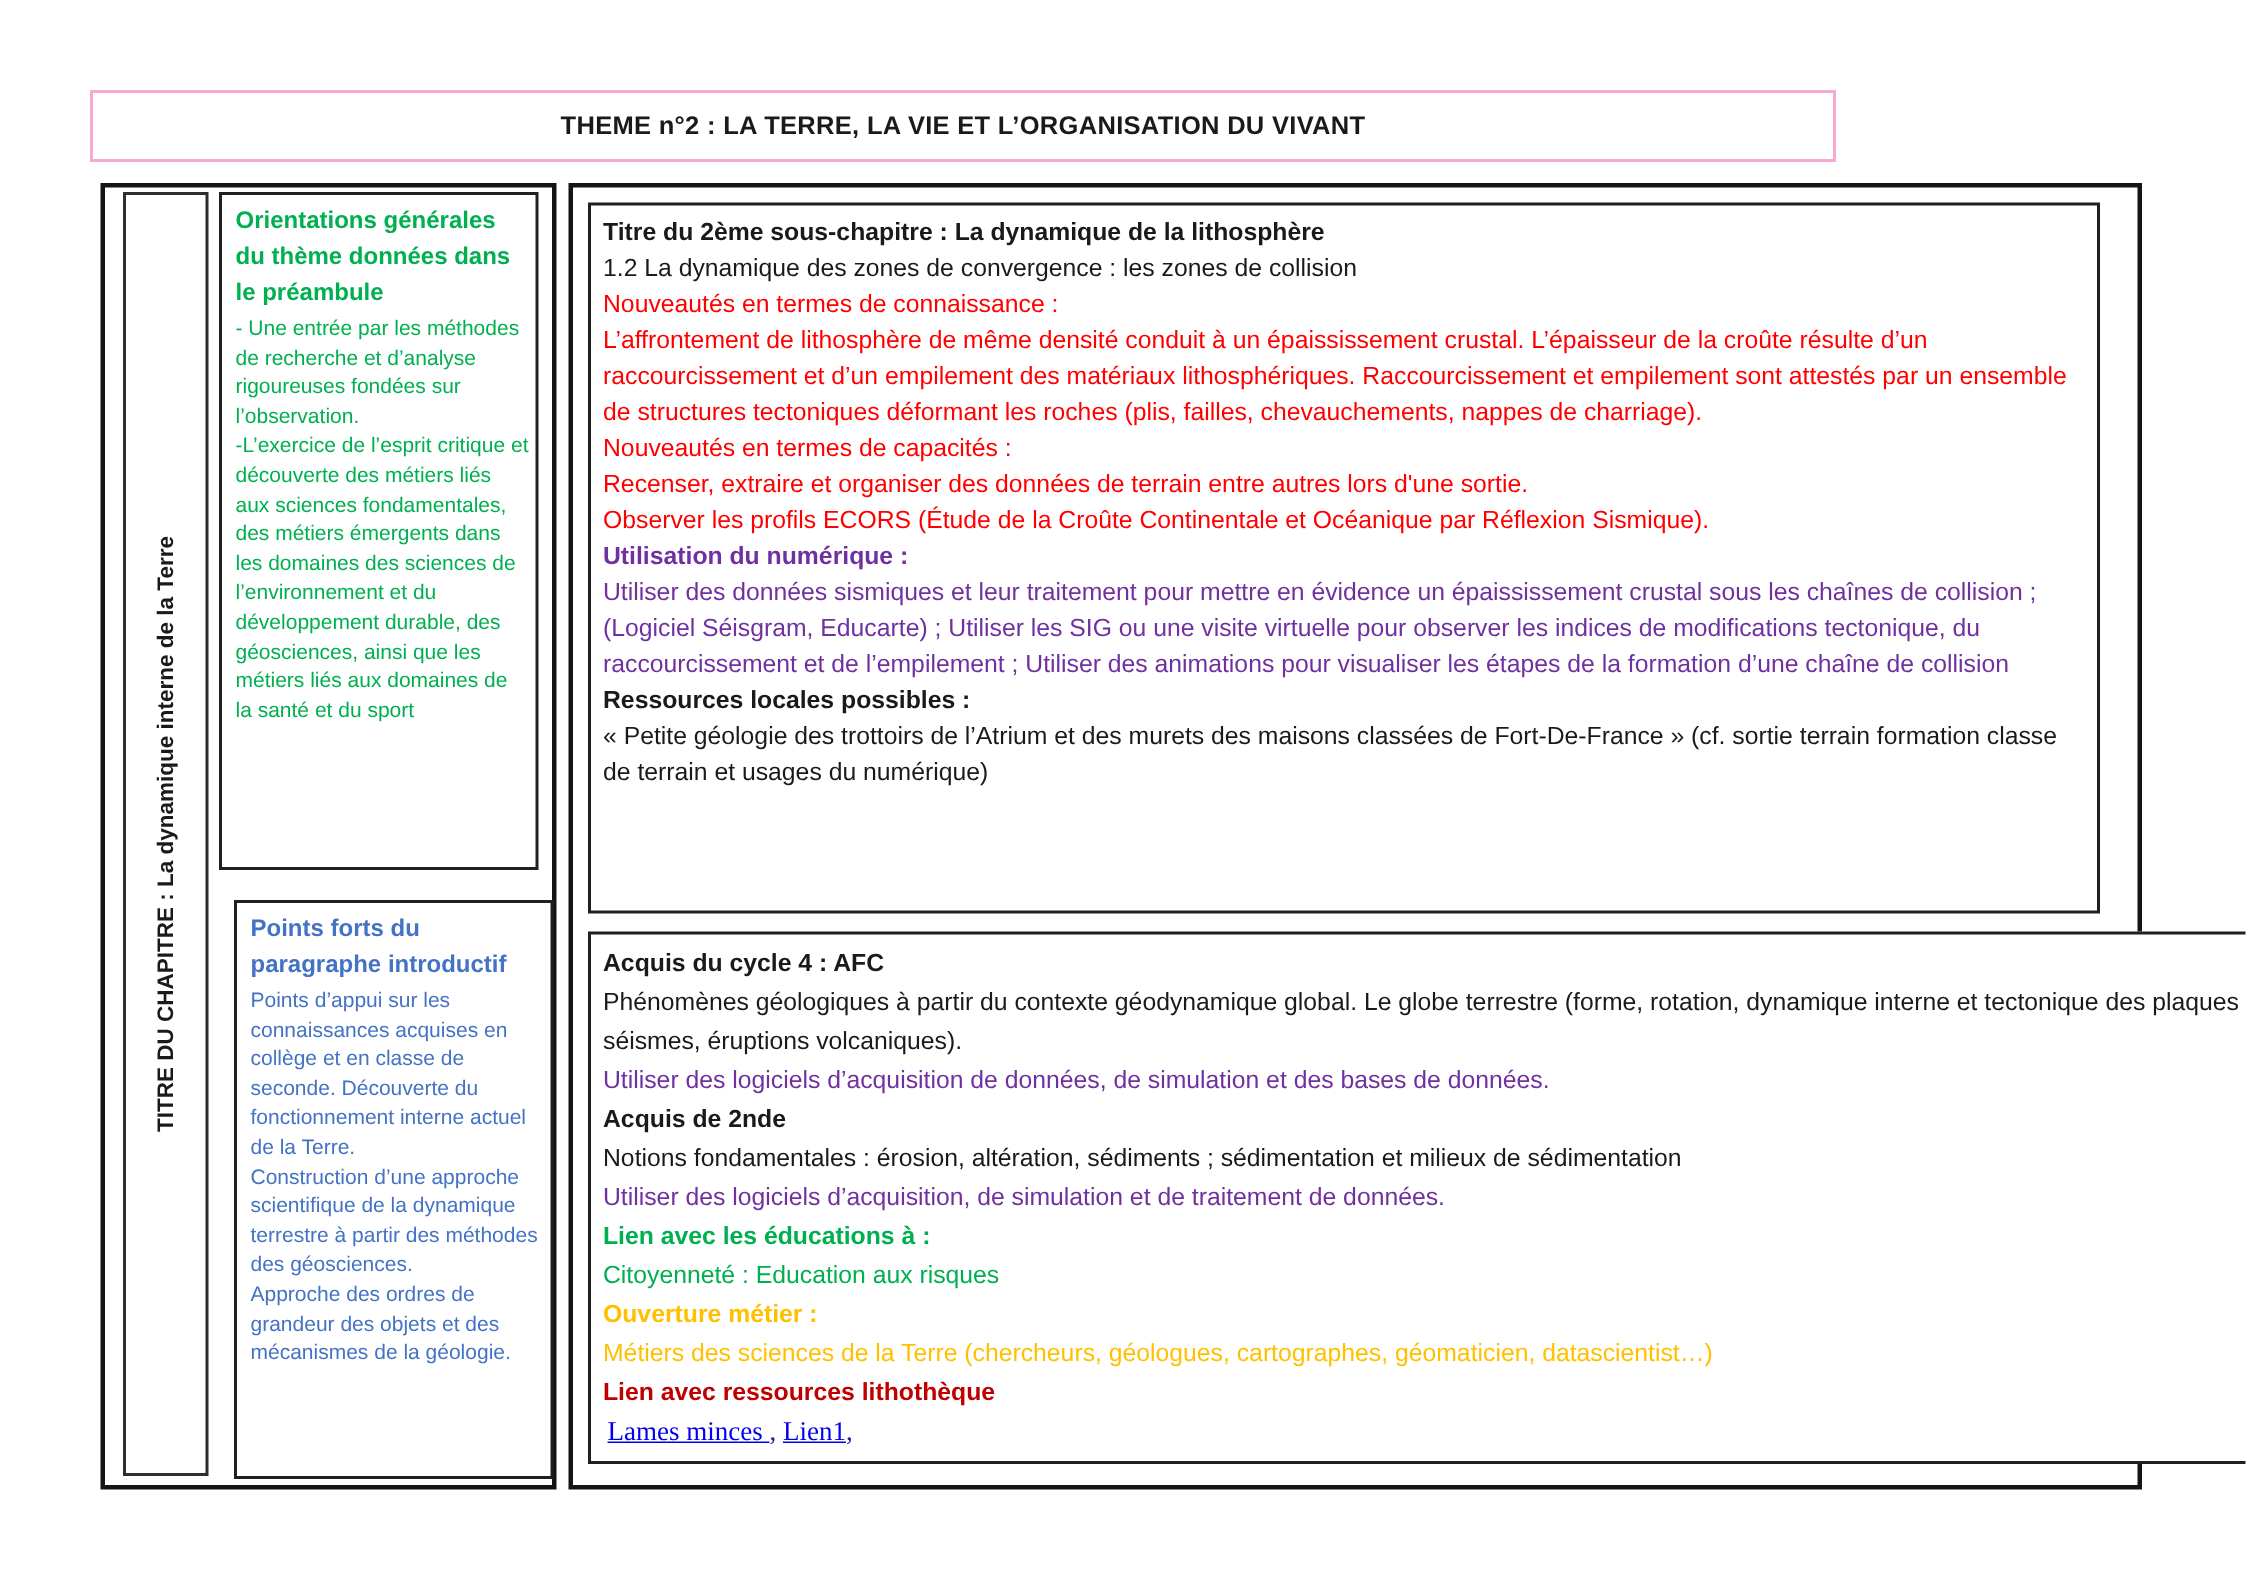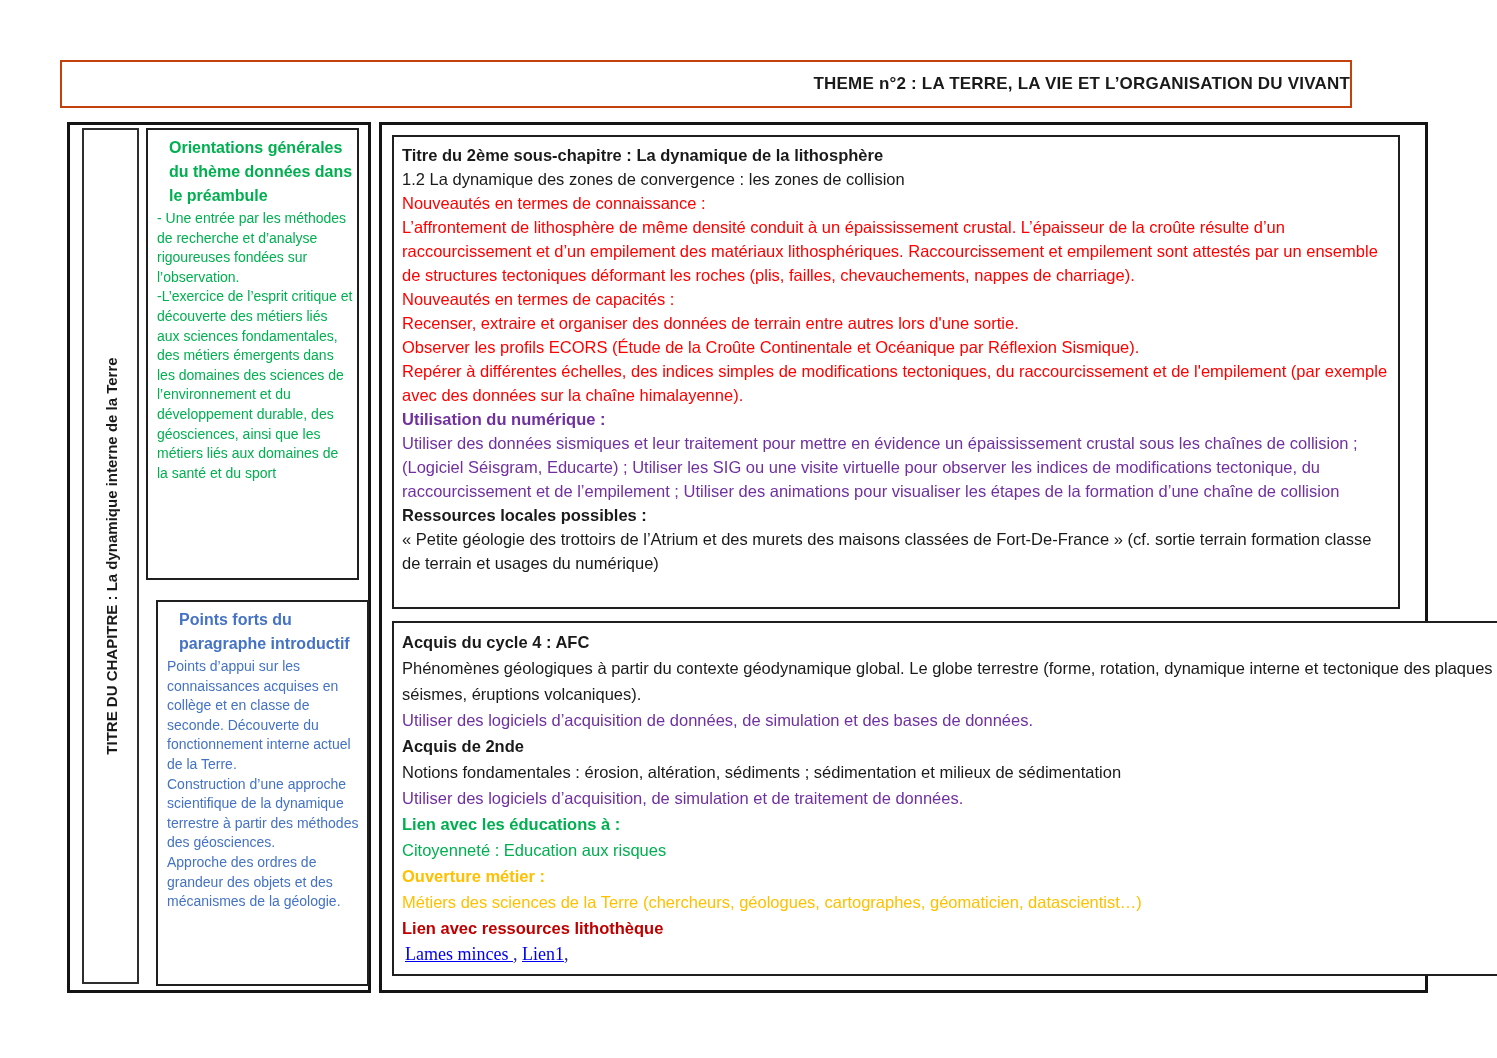--- a/index.html
+++ b/index.html
@@ -15,41 +15,41 @@
   *{box-sizing:border-box;margin:0;padding:0;}
   html,body{background:#ffffff;}
   body{
     width:1497px;height:1058px;position:relative;overflow:hidden;
     font-family:"Liberation Sans", sans-serif;color:var(--black);
   }
   .abs{position:absolute;}
 
   
   .title-box{
-    left:60px;top:60px;width:1292px;height:48px;
-    border:2px solid #c2410c;display:flex;align-items:center;justify-content:flex-end;
+    left:60px;top:60px;width:1164px;height:48px;
+    border:2px solid #f9a8d4;display:flex;align-items:center;justify-content:center;
   }
   .title-box .title{font-size:17px;font-weight:700;letter-spacing:.2px;}
 
   
   .left-outer{left:67px;top:122px;width:304px;height:871px;border:3px solid #141414;}
   .right-outer{left:379px;top:122px;width:1049px;height:871px;border:3px solid #141414;}
 
   
   .chapter-cell{left:82px;top:128px;width:57px;height:856px;border:2px solid #2e2e2e;}
   .chapter-cell .rot{
     position:absolute;top:50%;left:50%;
     transform:translate(-50%,-50%) rotate(-90deg);
     white-space:nowrap;font-weight:700;font-size:15px;color:#1a1a1a;
   }
 
   
   .orient-box{left:146px;top:128px;width:213px;height:452px;border:2px solid #1f1f1f;padding:6px 4px 6px 9px;}
   .points-box{left:156px;top:600px;width:213px;height:386px;border:2px solid #1f1f1f;padding:6px 4px 6px 9px;}
-  .side-heading{font-size:16px;font-weight:700;line-height:24px;margin-left:12px;}
+  .side-heading{font-size:16px;font-weight:700;line-height:24px;}
   .side-body{font-size:14px;line-height:19.6px;white-space:pre-line;margin-top:1px;}
   .orient-box .side-heading,.orient-box .side-body{color:var(--green);}
   .points-box .side-heading,.points-box .side-body{color:var(--blue);}
 
   
   .content-box{border:2px solid #1f1f1f;padding:6px 8px 4px 8px;background:#fff;}
   .box1{left:392px;top:135px;width:1008px;height:474px;}
   .box2{left:392px;top:621px;width:1165px;height:355px;}
   .box1 p.para{font-size:16.5px;line-height:24px;}
   .box2 p.para{font-size:16.5px;line-height:26px;}
@@ -102,21 +102,20 @@
 <div class="abs right-outer"></div>
 
 <div class="abs content-box box1">
     <p class="para bold-black">Titre du 2ème sous-chapitre : La dynamique de la lithosphère</p>
     <p class="para black">1.2 La dynamique des zones de convergence : les zones de collision</p>
     <p class="para bold-red">Nouveautés en termes de connaissance :</p>
     <p class="para red">L’affrontement de lithosphère de même densité conduit à un épaississement crustal. L’épaisseur de la croûte résulte d’un raccourcissement et d’un empilement des matériaux lithosphériques. Raccourcissement et empilement sont attestés par un ensemble de structures tectoniques déformant les roches (plis, failles, chevauchements, nappes de charriage).</p>
     <p class="para bold-red">Nouveautés en termes de capacités :</p>
     <p class="para red">Recenser, extraire et organiser des données de terrain entre autres lors d'une sortie.</p>
     <p class="para red">Observer les profils ECORS (Étude de la Croûte Continentale et Océanique par Réflexion Sismique).</p>
-    <p class="para red">Repérer à différentes échelles, des indices simples de modifications tectoniques, du raccourcissement et de l'empilement (par exemple avec des données sur la chaîne himalayenne).</p>
     <p class="para bold-purple">Utilisation du numérique :</p>
     <p class="para purple">Utiliser des données sismiques et leur traitement pour mettre en évidence un épaississement crustal sous les chaînes de collision ; (Logiciel Séisgram, Educarte) ; Utiliser les SIG ou une visite virtuelle pour observer les indices de modifications tectonique, du raccourcissement et de l’empilement ; Utiliser des animations pour visualiser les étapes de la formation d’une chaîne de collision</p>
     <p class="para bold-black">Ressources locales possibles :</p>
     <p class="para black">« Petite géologie des trottoirs de l’Atrium et des murets des maisons classées de Fort-De-France » (cf.  sortie terrain formation classe de terrain et usages du numérique)</p>
   </div>
 
 <div class="abs content-box box2">
   <div>
       <p class="para bold-black">Acquis du cycle 4 : AFC</p>
       <p class="para black">Phénomènes géologiques à partir du contexte géodynamique global.  Le globe terrestre (forme, rotation, dynamique interne et tectonique des plaques ; séismes, éruptions volcaniques).</p>

